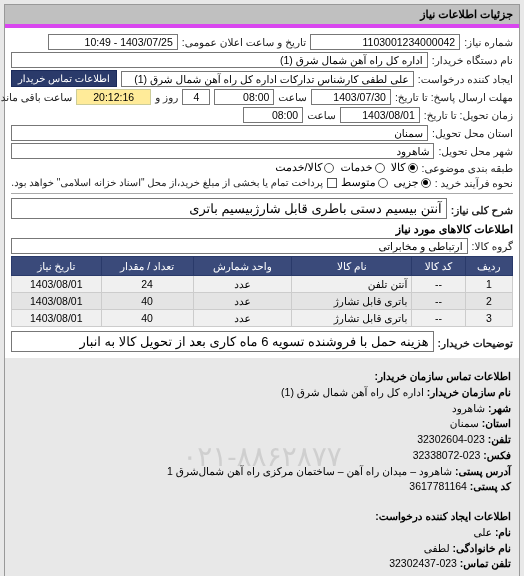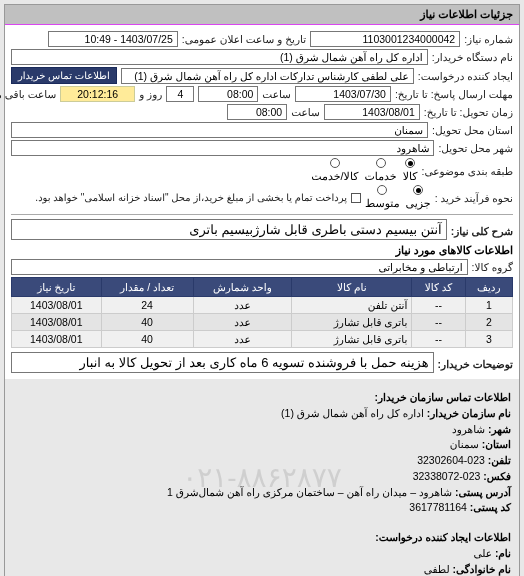--- a/index.html
+++ b/index.html
@@ -14,21 +14,21 @@
   .page {
     background: #fff;
     border: 1px solid #999;
     margin: 4px;
     position: relative;
   }
   .section-header {
     background: #c0c0c0;
     padding: 3px 6px;
     font-weight: bold;
-    border-bottom: 1px solid #d946ef;
+    border-bottom: 4px solid #d946ef;
   }
   .form-area {
     padding: 4px 6px;
   }
   .row {
     display: flex;
     align-items: center;
     margin: 2px 0;
     gap: 4px;
   }
@@ -39,21 +39,21 @@
   }
   .field {
     border: 1px solid #777;
     background: #fff;
     padding: 1px 4px;
     min-height: 16px;
     font-size: 10.5px;
     flex: 0 0 auto;
   }
   .field.wide { flex: 1; }
-  .field.short { width: 96px; }
+  .field.short { width: 80px; }
   .field.mid { width: 60px; }
   .btn {
     background: #2a3a6a;
     color: #fff;
     padding: 2px 6px;
     border: 1px solid #1a2a5a;
     font-size: 10px;
     cursor: pointer;
     text-align: right;
   }
@@ -65,21 +65,20 @@
   }
   .radio-grp {
     display: flex;
     gap: 6px;
     align-items: center;
   }
   .radio-item {
     display: flex;
     align-items: center;
     gap: 2px;
-    flex-direction: column;
   }
   .radio-dot {
     width: 10px; height: 10px;
     border: 1px solid #555;
     border-radius: 50%;
     display: inline-flex;
     align-items: center;
     justify-content: center;
   }
   .radio-dot.sel::after {

